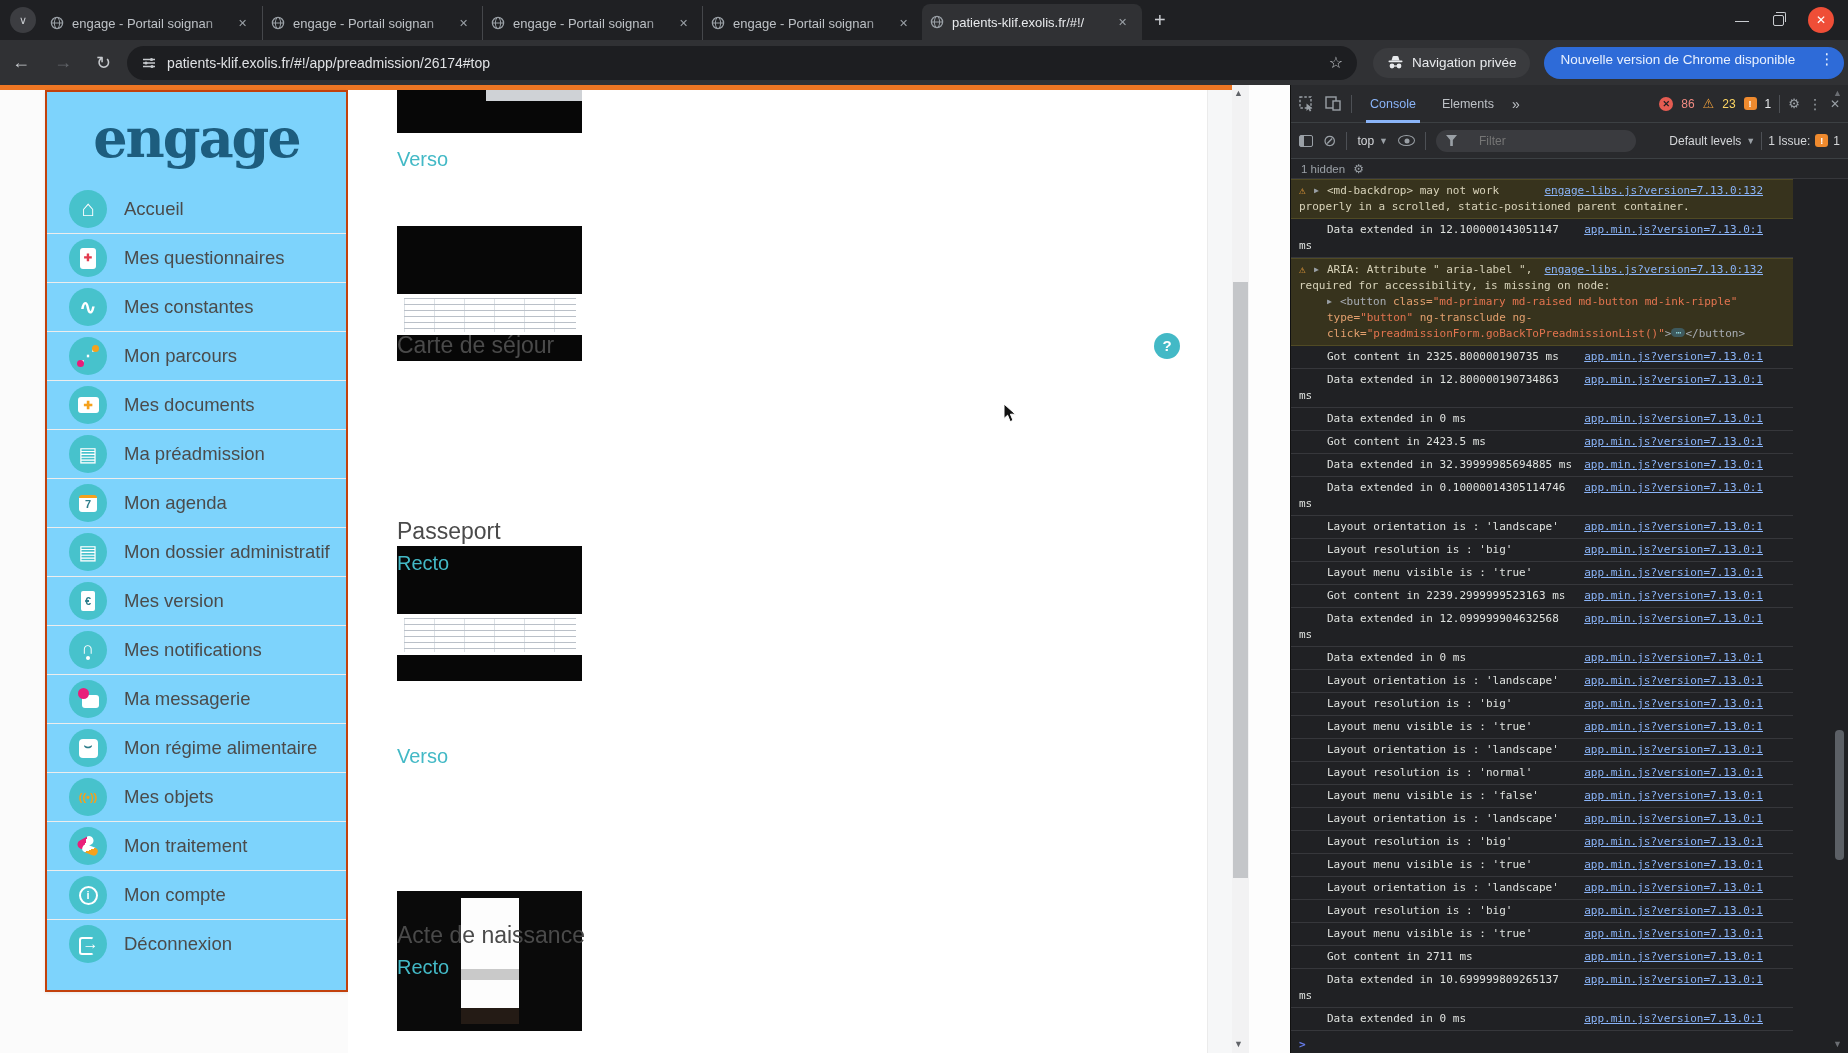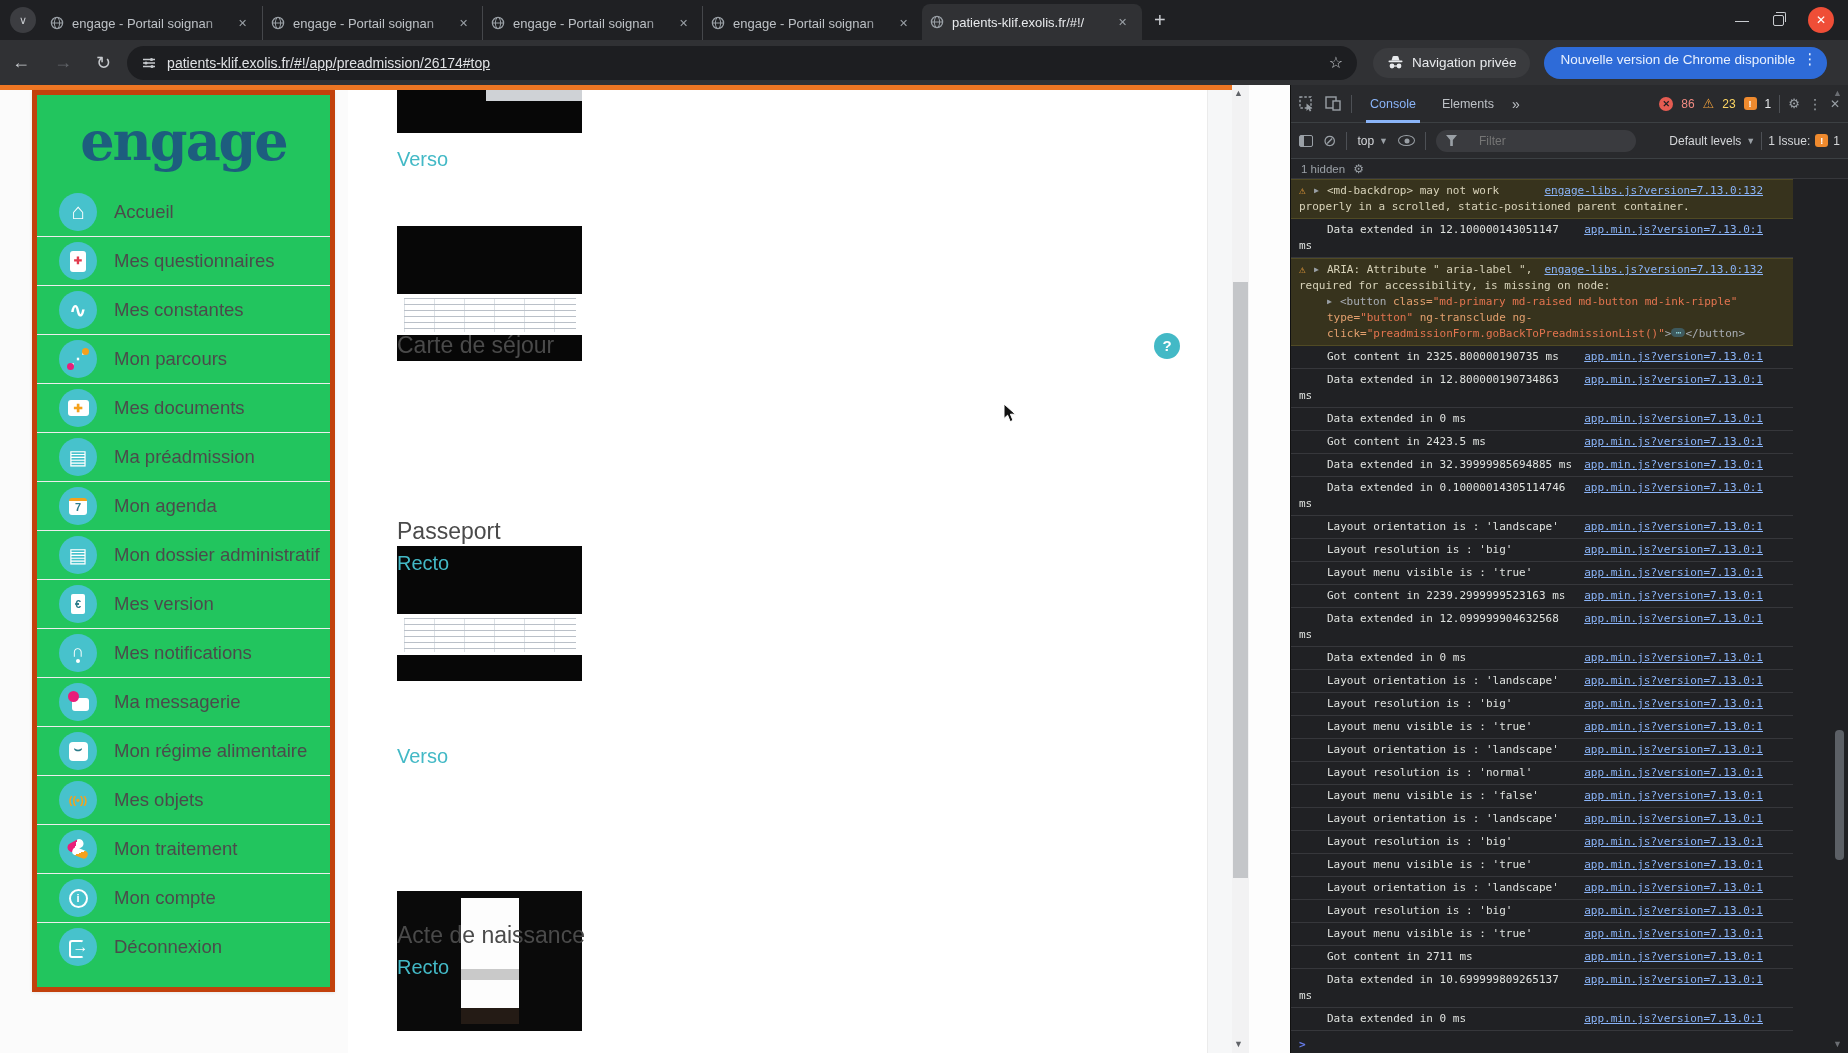--- a/index.html
+++ b/index.html
@@ -22,29 +22,29 @@
   .wc-min{color:#c9ccd0;font-size:14px;}
   .wc-max{width:11px;height:11px;border:1.5px solid #c9ccd0;border-radius:2px;position:relative;}
   .wc-max::before{content:"";position:absolute;left:2px;top:-4px;width:9px;height:9px;border-top:1.5px solid #c9ccd0;border-right:1.5px solid #c9ccd0;border-radius:0 2px 0 0;}
   .wc-close{width:26px;height:26px;border-radius:50%;background:#ef4e37;color:#fff;font-size:12px;display:flex;align-items:center;justify-content:center;}
   
   .toolbar{position:absolute;left:0;top:40px;width:1848px;height:45px;background:#303134;display:flex;align-items:center;}
   .navbtn{font-size:18px;color:#c6c9cd;padding:0 12px;}
   .navbtn.disabled{color:#63666b;}
   .omnibox{width:1230px;height:34px;margin-left:4px;background:#1d1e21;border-radius:17px;display:flex;align-items:center;padding:0 14px;color:#dfe1e4;}
   .siteicon{flex:none;margin-right:10px;display:flex;}
-  .urltext{flex:1;font-size:14px;white-space:nowrap;overflow:hidden;text-decoration:underline;}
+  .urltext{flex:1;font-size:14px;white-space:nowrap;overflow:hidden;}
   .staricon{flex:none;color:#c6c9cd;font-size:16px;}
   .chip{height:30px;border-radius:15px;background:#3a3b3e;color:#e8eaed;display:flex;align-items:center;gap:8px;padding:0 14px;margin-left:16px;font-size:13.5px;}
-  .updatepill{height:32px;border-radius:16px;background:#2e6bd8;color:#e8f0fe;display:flex;align-items:center;gap:3px;padding:0 6px 7px 16px;margin-left:14px;font-size:13.5px;text-align:right;}
+  .updatepill{height:32px;border-radius:16px;background:#2e6bd8;color:#e8f0fe;display:flex;align-items:center;gap:20px;padding:0 6px 7px 16px;margin-left:14px;font-size:13.5px;text-align:right;}
   .kebab{color:#e8f0fe;font-size:15px;padding:0 4px;}
   
   .page{position:absolute;left:0;top:85px;width:1290px;height:968px;background:#fbfbfb;overflow:hidden;}
   .orangebar{position:absolute;left:0;top:0;width:100%;height:5px;background:#ee7623;}
-  .sidecard{position:absolute;left:32px;top:5px;width:303px;height:902px;background:#22c55e;border:5px solid #c2410c;box-shadow:0 1px 3px rgba(0,0,0,.08);}
+  .sidecard{position:absolute;left:45px;top:5px;width:303px;height:902px;background:#7dd3fc;border:2px solid #c2410c;box-shadow:0 1px 3px rgba(0,0,0,.08);}
   .logo{height:92px;display:flex;align-items:center;justify-content:center;
         font-family:"DejaVu Serif",serif;font-weight:700;font-size:54px;letter-spacing:-2px;color:#1d5d7e;}
   .mrow{height:49px;display:flex;align-items:center;padding-left:22px;gap:17px;cursor:pointer;}
   .mrow + .mrow{border-top:1px solid #ededed;}
   .mi{width:38px;height:38px;border-radius:50%;background:#47c2cc;color:#fff;display:flex;align-items:center;justify-content:center;position:relative;flex:none;}
   .mi .g{font-size:19px;line-height:1;display:flex;align-items:center;justify-content:center;}
   .mlabel{font-size:18.5px;color:#4b4b4b;}
   .ic-home .g{font-size:22px;}
   .ic-quest .g{background:#fff;color:#e23b4e;width:16px;height:21px;border-radius:3px;font-size:10px;font-weight:bold;}
   .ic-vitals .g{font-weight:bold;font-size:20px;}

